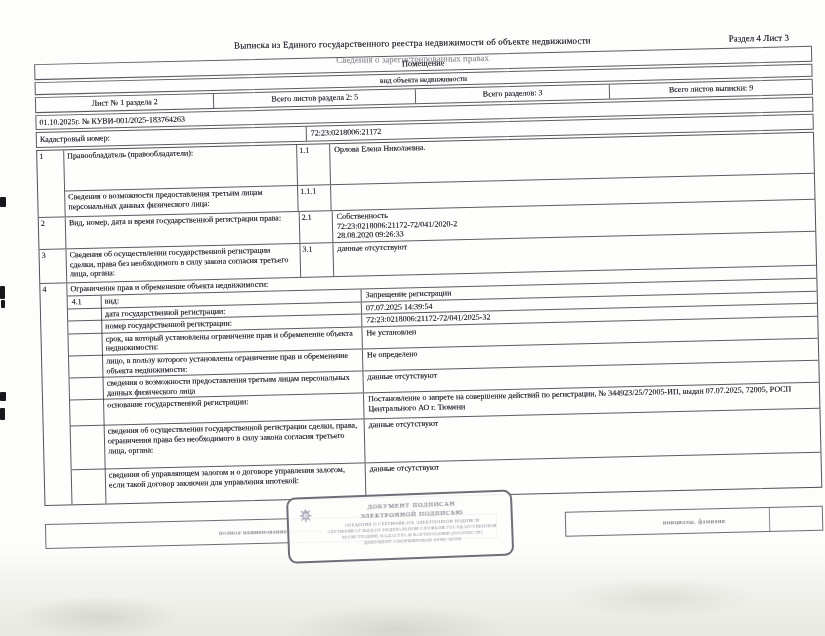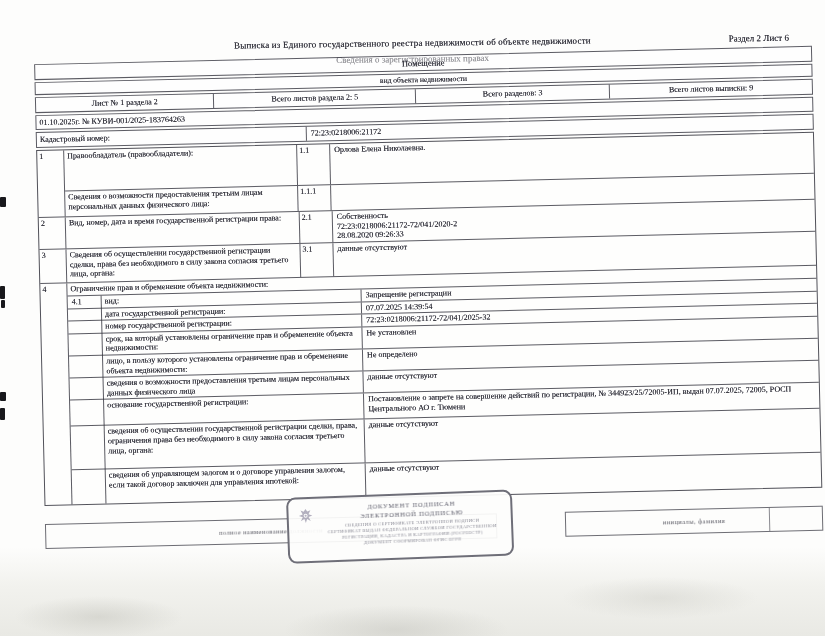--- a/index.html
+++ b/index.html
@@ -103,21 +103,21 @@
 <body>
 
 <div class="artifact a1"></div>
 <div class="artifact a2"></div>
 <div class="artifact a3"></div>
 <div class="artifact a4"></div>
 <div class="artifact a5"></div>
 
 <div class="titleblock">
   <div class="doc-title txt">Выписка из Единого государственного реестра недвижимости об объекте недвижимости</div>
-  <div class="section-label txt">Раздел 2 Лист 6</div>
+  <div class="section-label txt">Раздел 4 Лист 3</div>
   <div class="doc-subtitle txt">Сведения о зарегистрированных правах</div>
 </div>
 
 <div class="sheet">
 
   <div class="hrow center txt obj-type">Помещение</div>
   <div class="hrow center txt obj-cap">вид объекта недвижимости</div>
 
   <div class="hrow sheetinfo txt">
     <div class="cell si0">Лист № 1 раздела 2</div>

